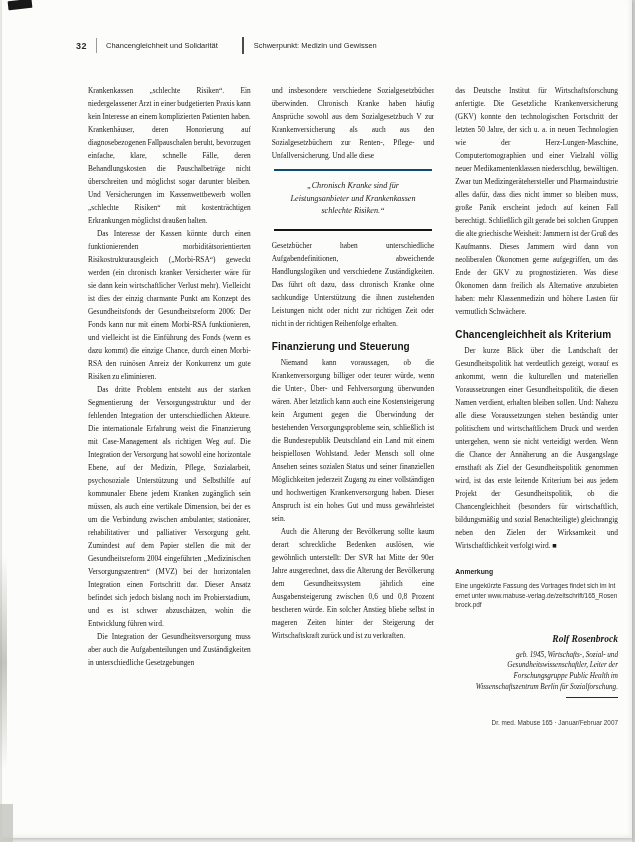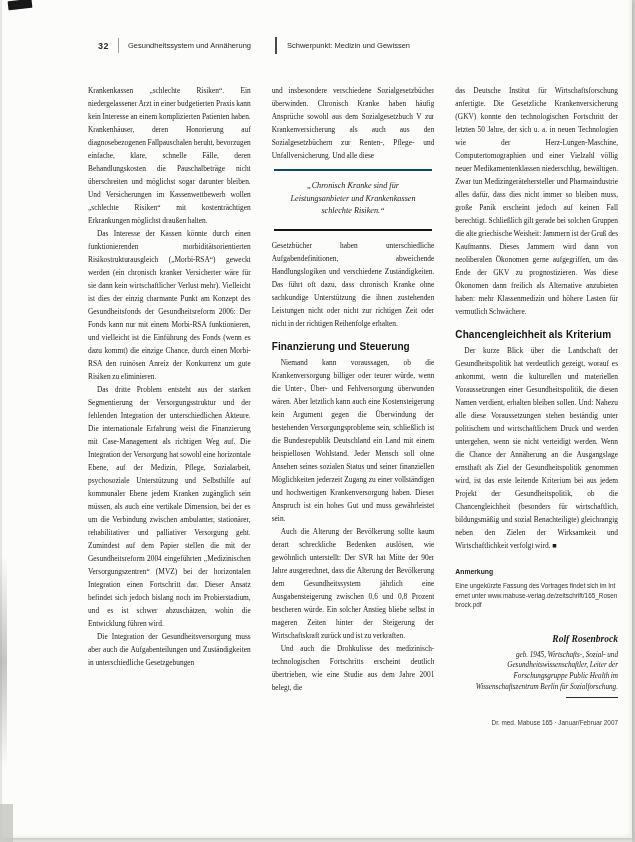--- a/index.html
+++ b/index.html
@@ -9,21 +9,21 @@
         box-shadow:inset -2px -2px 4px rgba(0,0,0,0.06), 1px 2px 3px rgba(0,0,0,0.15);}
   
   .artifact-corner{position:absolute;left:8px;top:0px;width:24px;height:9px;background:#181818;
         transform:rotate(-6deg);border-radius:1px;}
   .artifact-streak{position:absolute;left:0;top:555px;width:7px;height:215px;
         background:linear-gradient(to bottom, rgba(160,160,155,0), rgba(150,150,145,0.55), rgba(160,160,155,0));}
   .artifact-bottom{position:absolute;left:0;bottom:0;width:13px;height:38px;background:#c7c7c2;opacity:.85;}
   .artifact-rightedge{position:absolute;right:0;top:0;width:3px;height:842px;background:rgba(120,120,115,0.25);}
 
   
-  .hdr{position:absolute;left:98px;top:37px;display:flex;align-items:center;
+  .hdr{position:absolute;left:76px;top:37px;display:flex;align-items:center;
        font-family:"Liberation Sans", sans-serif;font-size:7.5px;color:#2a2a2a;}
   .hdr .pagenum{font-weight:bold;font-size:9px;letter-spacing:.5px;}
   .hdr .vline{width:1px;height:15px;background:#9a9a96;margin:0 9px;}
   .hdr .vline2{width:2px;height:17px;background:#4a4a46;margin:0 10px 0 24px;}
 
   
   .cols{position:absolute;left:88px;top:84px;width:530px;display:flex;gap:21px;}
   .col{width:170px;height:714px;overflow:hidden;}
   .col p{margin:0;font-size:7.4px;line-height:13px;text-align:justify;color:#1c1c1a;
          hyphens:auto;-webkit-hyphens:auto;word-spacing:-0.2px;}
@@ -59,42 +59,41 @@
 <div class="canvas">
   <div class="page"></div>
   <div class="artifact-corner"></div>
   <div class="artifact-streak"></div>
   <div class="artifact-bottom"></div>
   <div class="artifact-rightedge"></div>
 
   <div class="hdr">
     <span class="pagenum">32</span>
     <span class="vline"></span>
-    <span>Gesundheitssystem und Annäherung</span>
+    <span>Chancengleichheit und Solidarität</span>
     <span class="vline2"></span>
     <span>Schwerpunkt: Medizin und Gewissen</span>
   </div>
 
   <div class="cols">
 
     <div class="col">
       <p>Krankenkassen „schlechte Risiken“. Ein niedergelassener Arzt in einer budgetierten Praxis kann kein Interesse an einem komplizierten Patienten haben. Krankenhäuser, deren Honorierung auf diagnosebezogenen Fallpauschalen beruht, bevorzugen einfache, klare, schnelle Fälle, deren Behandlungskosten die Pauschalbeträge nicht überschreiten und möglichst sogar darunter bleiben. Und Versicherungen im Kassenwettbewerb wollen „schlechte Risiken“ mit kostenträchtigen Erkrankungen möglichst draußen halten.</p>
       <p class="ind">Das Interesse der Kassen könnte durch einen funktionierenden morbiditätsorientierten Risikostrukturausgleich („Morbi-RSA“) geweckt werden (ein chronisch kranker Versicherter wäre für sie dann kein wirtschaftlicher Verlust mehr). Vielleicht ist dies der einzig charmante Punkt am Konzept des Gesundheitsfonds der Gesundheitsreform 2006: Der Fonds kann nur mit einem Morbi-RSA funktionieren, und vielleicht ist die Einführung des Fonds (wenn es dazu kommt) die einzige Chance, durch einen Morbi-RSA den ruinösen Anreiz der Konkurrenz um gute Risiken zu eliminieren.</p>
       <p class="ind">Das dritte Problem entsteht aus der starken Segmentierung der Versorgungsstruktur und der fehlenden Integration der unterschiedlichen Akteure. Die internationale Erfahrung weist die Finanzierung mit Case-Management als richtigen Weg auf. Die Integration der Versorgung hat sowohl eine horizontale Ebene, auf der Medizin, Pflege, Sozialarbeit, psychosoziale Unterstützung und Selbsthilfe auf kommunaler Ebene jedem Kranken zugänglich sein müssen, als auch eine vertikale Dimension, bei der es um die Verbindung zwischen ambulanter, stationärer, rehabilitativer und palliativer Versorgung geht. Zumindest auf dem Papier stellen die mit der Gesundheitsreform 2004 eingeführten „Medizinischen Versorgungszentren“ (MVZ) bei der horizontalen Integration einen Fortschritt dar. Dieser Ansatz befindet sich jedoch bislang noch im Probierstadium, und es ist schwer abzuschätzen, wohin die Entwicklung führen wird.</p>
       <p class="ind">Die Integration der Gesundheitsversorgung muss aber auch die Aufgabenteilungen und Zuständigkeiten in unterschiedliche Gesetzgebungen</p>
     </div>
 
     <div class="col">
       <p>und insbesondere verschiedene Sozialgesetzbücher überwinden. Chronisch Kranke haben häufig Ansprüche sowohl aus dem Sozialgesetzbuch V zur Krankenversicherung als auch aus den Sozialgesetzbüchern zur Renten-, Pflege- und Unfallversicherung. Und alle diese</p>
       <div class="pullquote">„Chronisch Kranke sind für Leistungsanbieter und Krankenkassen schlechte Risiken.“</div>
       <p>Gesetzbücher haben unterschiedliche Aufgabendefinitionen, abweichende Handlungslogiken und verschiedene Zuständigkeiten. Das führt oft dazu, dass chronisch Kranke ohne sachkundige Unterstützung die ihnen zustehenden Leistungen nicht oder nicht zur richtigen Zeit oder nicht in der richtigen Reihenfolge erhalten.</p>
       <h3 class="subhead">Finanzierung und Steuerung</h3>
       <p class="ind">Niemand kann voraussagen, ob die Krankenversorgung billiger oder teurer würde, wenn die Unter-, Über- und Fehlversorgung überwunden wären. Aber letztlich kann auch eine Kostensteigerung kein Argument gegen die Überwindung der bestehenden Versorgungsprobleme sein, schließlich ist die Bundesrepublik Deutschland ein Land mit einem beispiellosen Wohlstand. Jeder Mensch soll ohne Ansehen seines sozialen Status und seiner finanziellen Möglichkeiten jederzeit Zugang zu einer vollständigen und hochwertigen Krankenversorgung haben. Dieser Anspruch ist ein hohes Gut und muss gewährleistet sein.</p>
       <p class="ind">Auch die Alterung der Bevölkerung sollte kaum derart schreckliche Bedenken auslösen, wie gewöhnlich unterstellt: Der SVR hat Mitte der 90er Jahre ausgerechnet, dass die Alterung der Bevölkerung dem Gesundheitssystem jährlich eine Ausgabensteigerung zwischen 0,6 und 0,8 Prozent bescheren würde. Ein solcher Anstieg bliebe selbst in mageren Zeiten hinter der Steigerung der Wirtschaftskraft zurück und ist zu verkraften.</p>
-      <p class="ind">Und auch die Drohkulisse des medizinisch-technologischen Fortschritts erscheint deutlich übertrieben, wie eine Studie aus dem Jahre 2001 belegt, die</p>
     </div>
 
     <div class="col">
       <p>das Deutsche Institut für Wirtschaftsforschung anfertigte. Die Gesetzliche Krankenversicherung (GKV) konnte den technologischen Fortschritt der letzten 50 Jahre, der sich u. a. in neuen Technologien wie der Herz-Lungen-Maschine, Computertomographien und einer Vielzahl völlig neuer Medikamentenklassen niederschlug, bewältigen. Zwar tun Medizingerätehersteller und Pharmaindustrie alles dafür, dass dies nicht immer so bleiben muss, große Panik erscheint jedoch auf keinen Fall berechtigt. Schließlich gilt gerade bei solchen Gruppen die alte griechische Weisheit: Jammern ist der Gruß des Kaufmanns. Dieses Jammern wird dann von neoliberalen Ökonomen gerne aufgegriffen, um das Ende der GKV zu prognostizieren. Was diese Ökonomen dann freilich als Alternative anzubieten haben: mehr Klassenmedizin und höhere Lasten für vermutlich Schwächere.</p>
       <h3 class="subhead">Chancengleichheit als Kriterium</h3>
       <p class="ind"><span>Der kurze Blick über die Landschaft der Gesundheitspolitik hat verdeutlich gezeigt, worauf es ankommt, wenn die kulturellen und materiellen Voraussetzungen einer Gesundheitspolitik, die diesen Namen verdient, erhalten bleiben sollen. Und: Nahezu alle diese Voraussetzungen stehen beständig unter politischem und wirtschaftlichem Druck und werden untergehen, wenn sie nicht verteidigt werden. Wenn die Chance der Annäherung an die Ausgangslage ernsthaft als Ziel der Gesundheitspolitik genommen wird, ist das erste leitende Kriterium bei aus jedem Projekt der Gesundheitspolitik, ob die Chancengleichheit (besonders für wirtschaftlich, bildungsmäßig und sozial Benachteiligte) gleichrangig neben den Zielen der Wirksamkeit und Wirtschaftlichkeit verfolgt wird.</span> <span>■</span></p>
 
       <div class="note">
         <p class="note-h">Anmerkung</p>
         <p class="note-t">Eine ungekürzte Fassung des Vortrages findet sich im Internet unter www.mabuse-verlag.de/zeitschrift/165_Rosenbrock.pdf</p>

